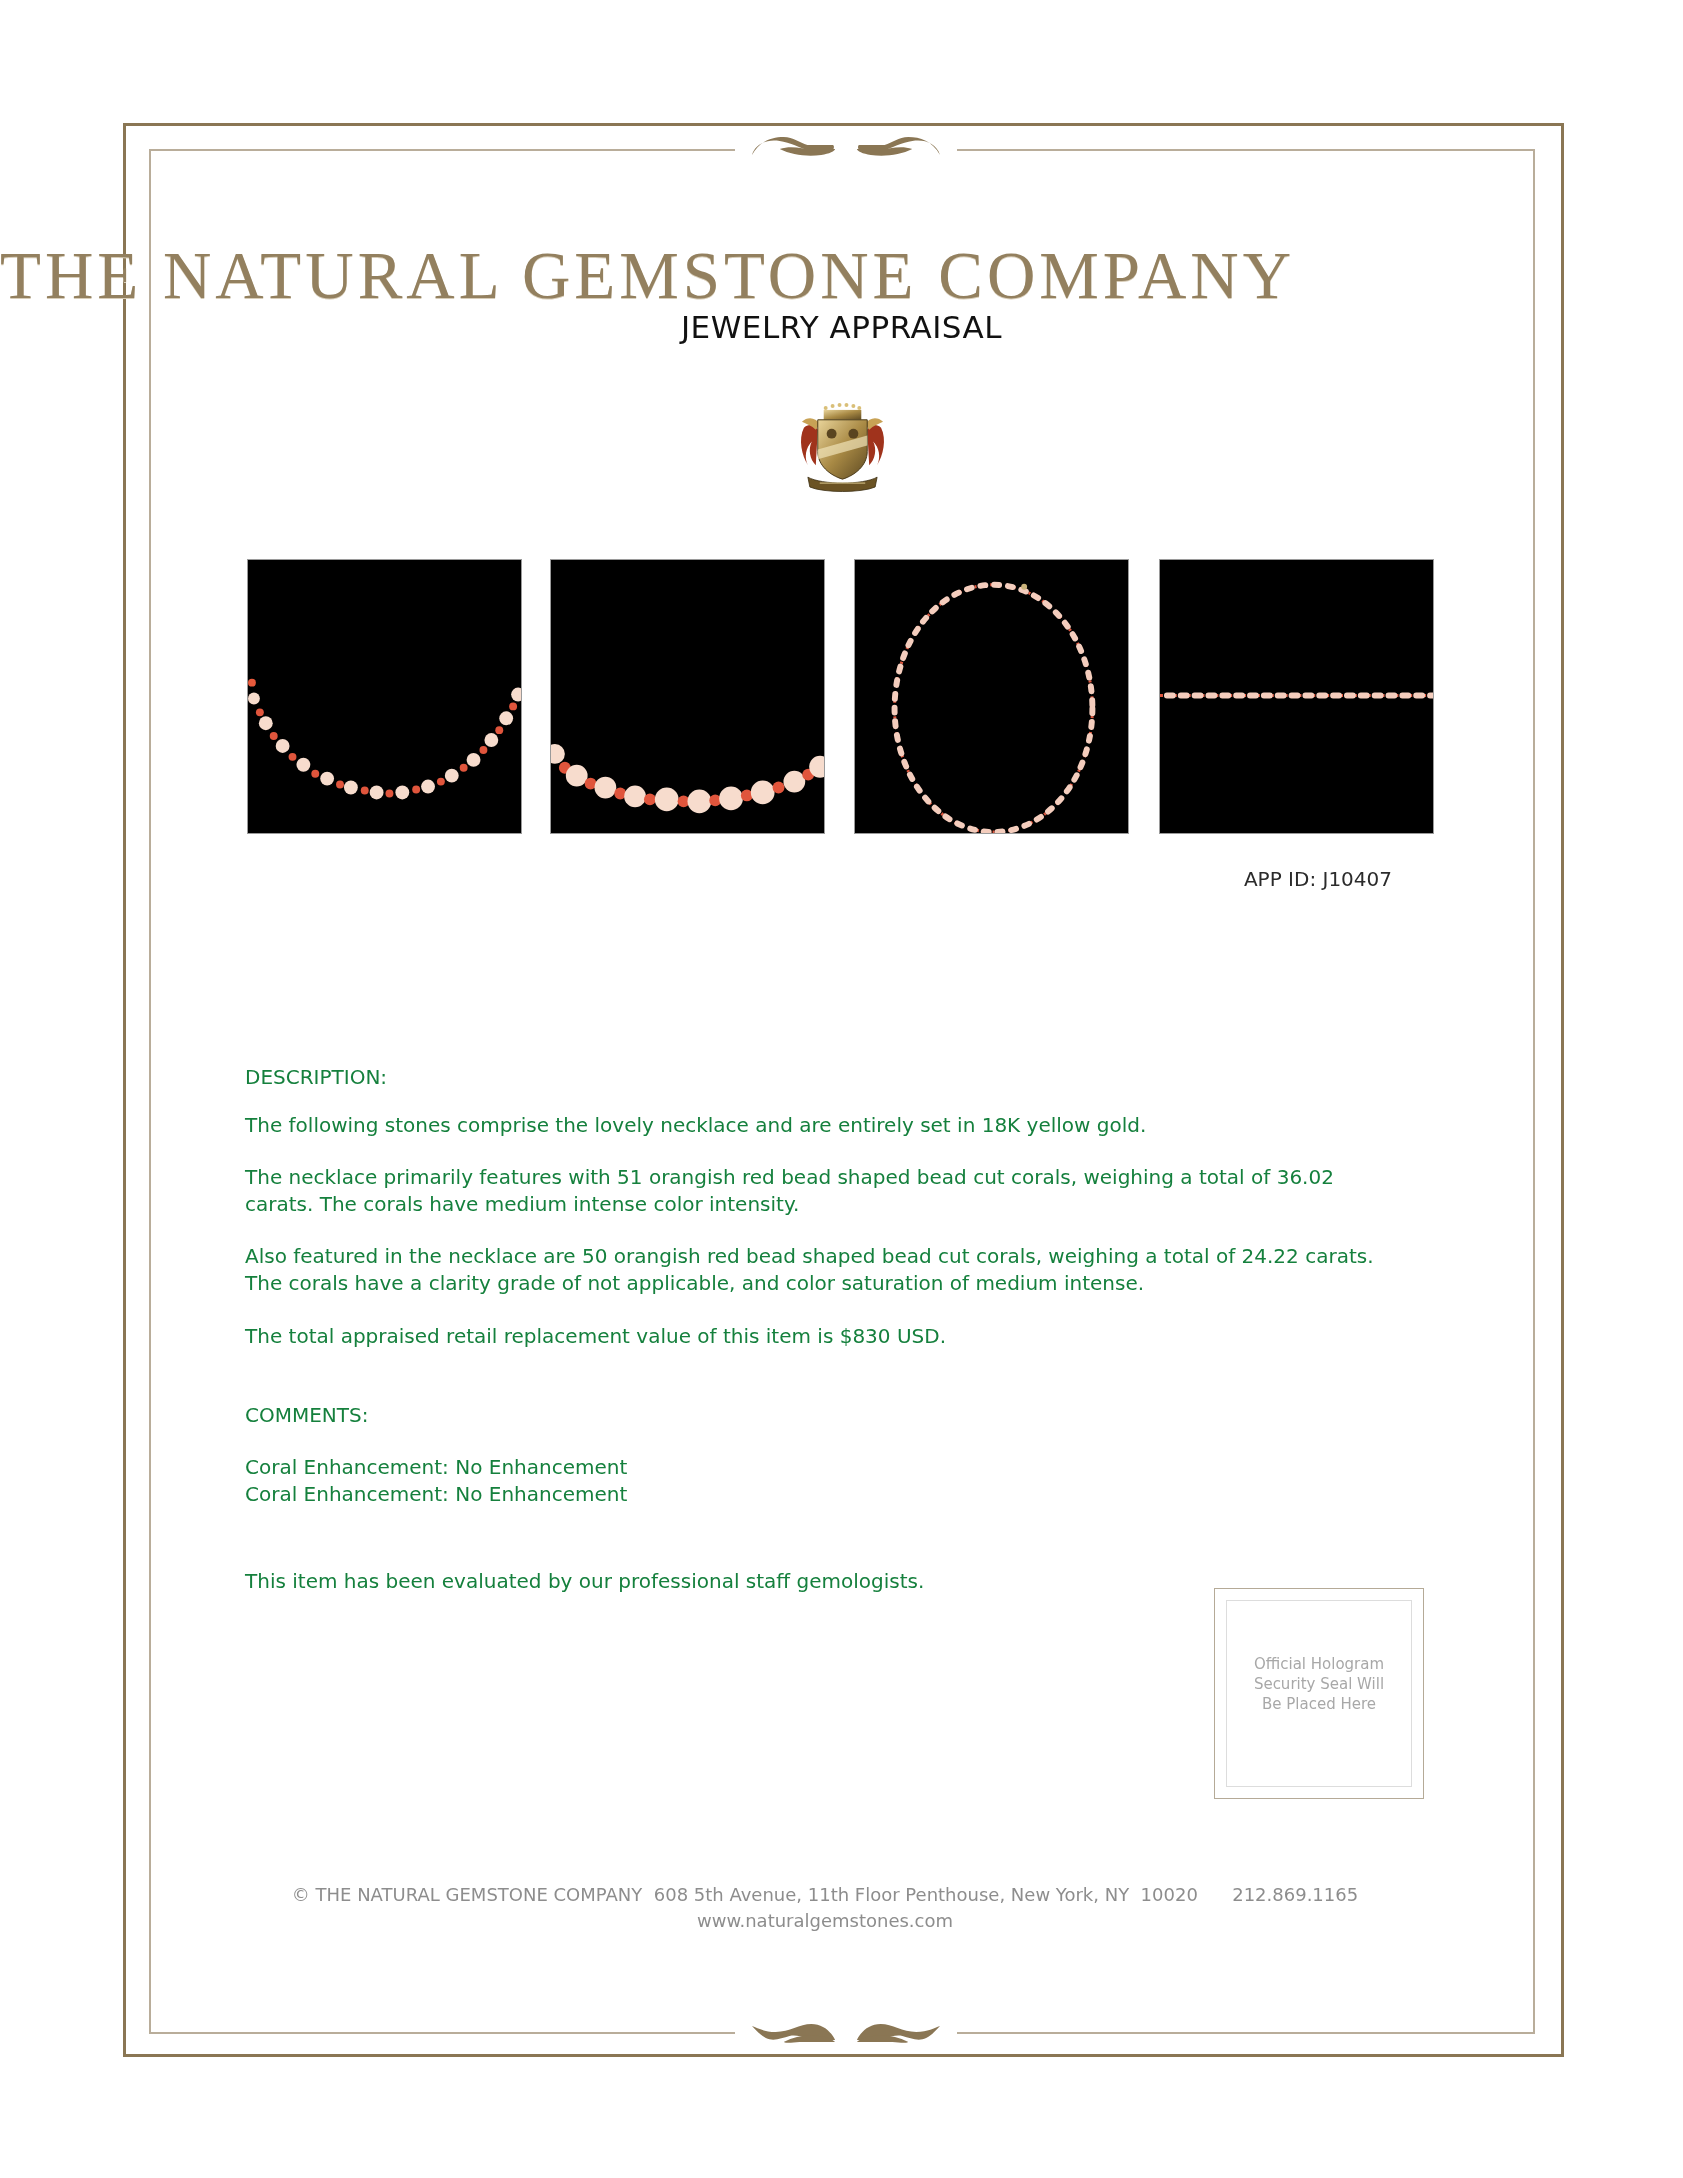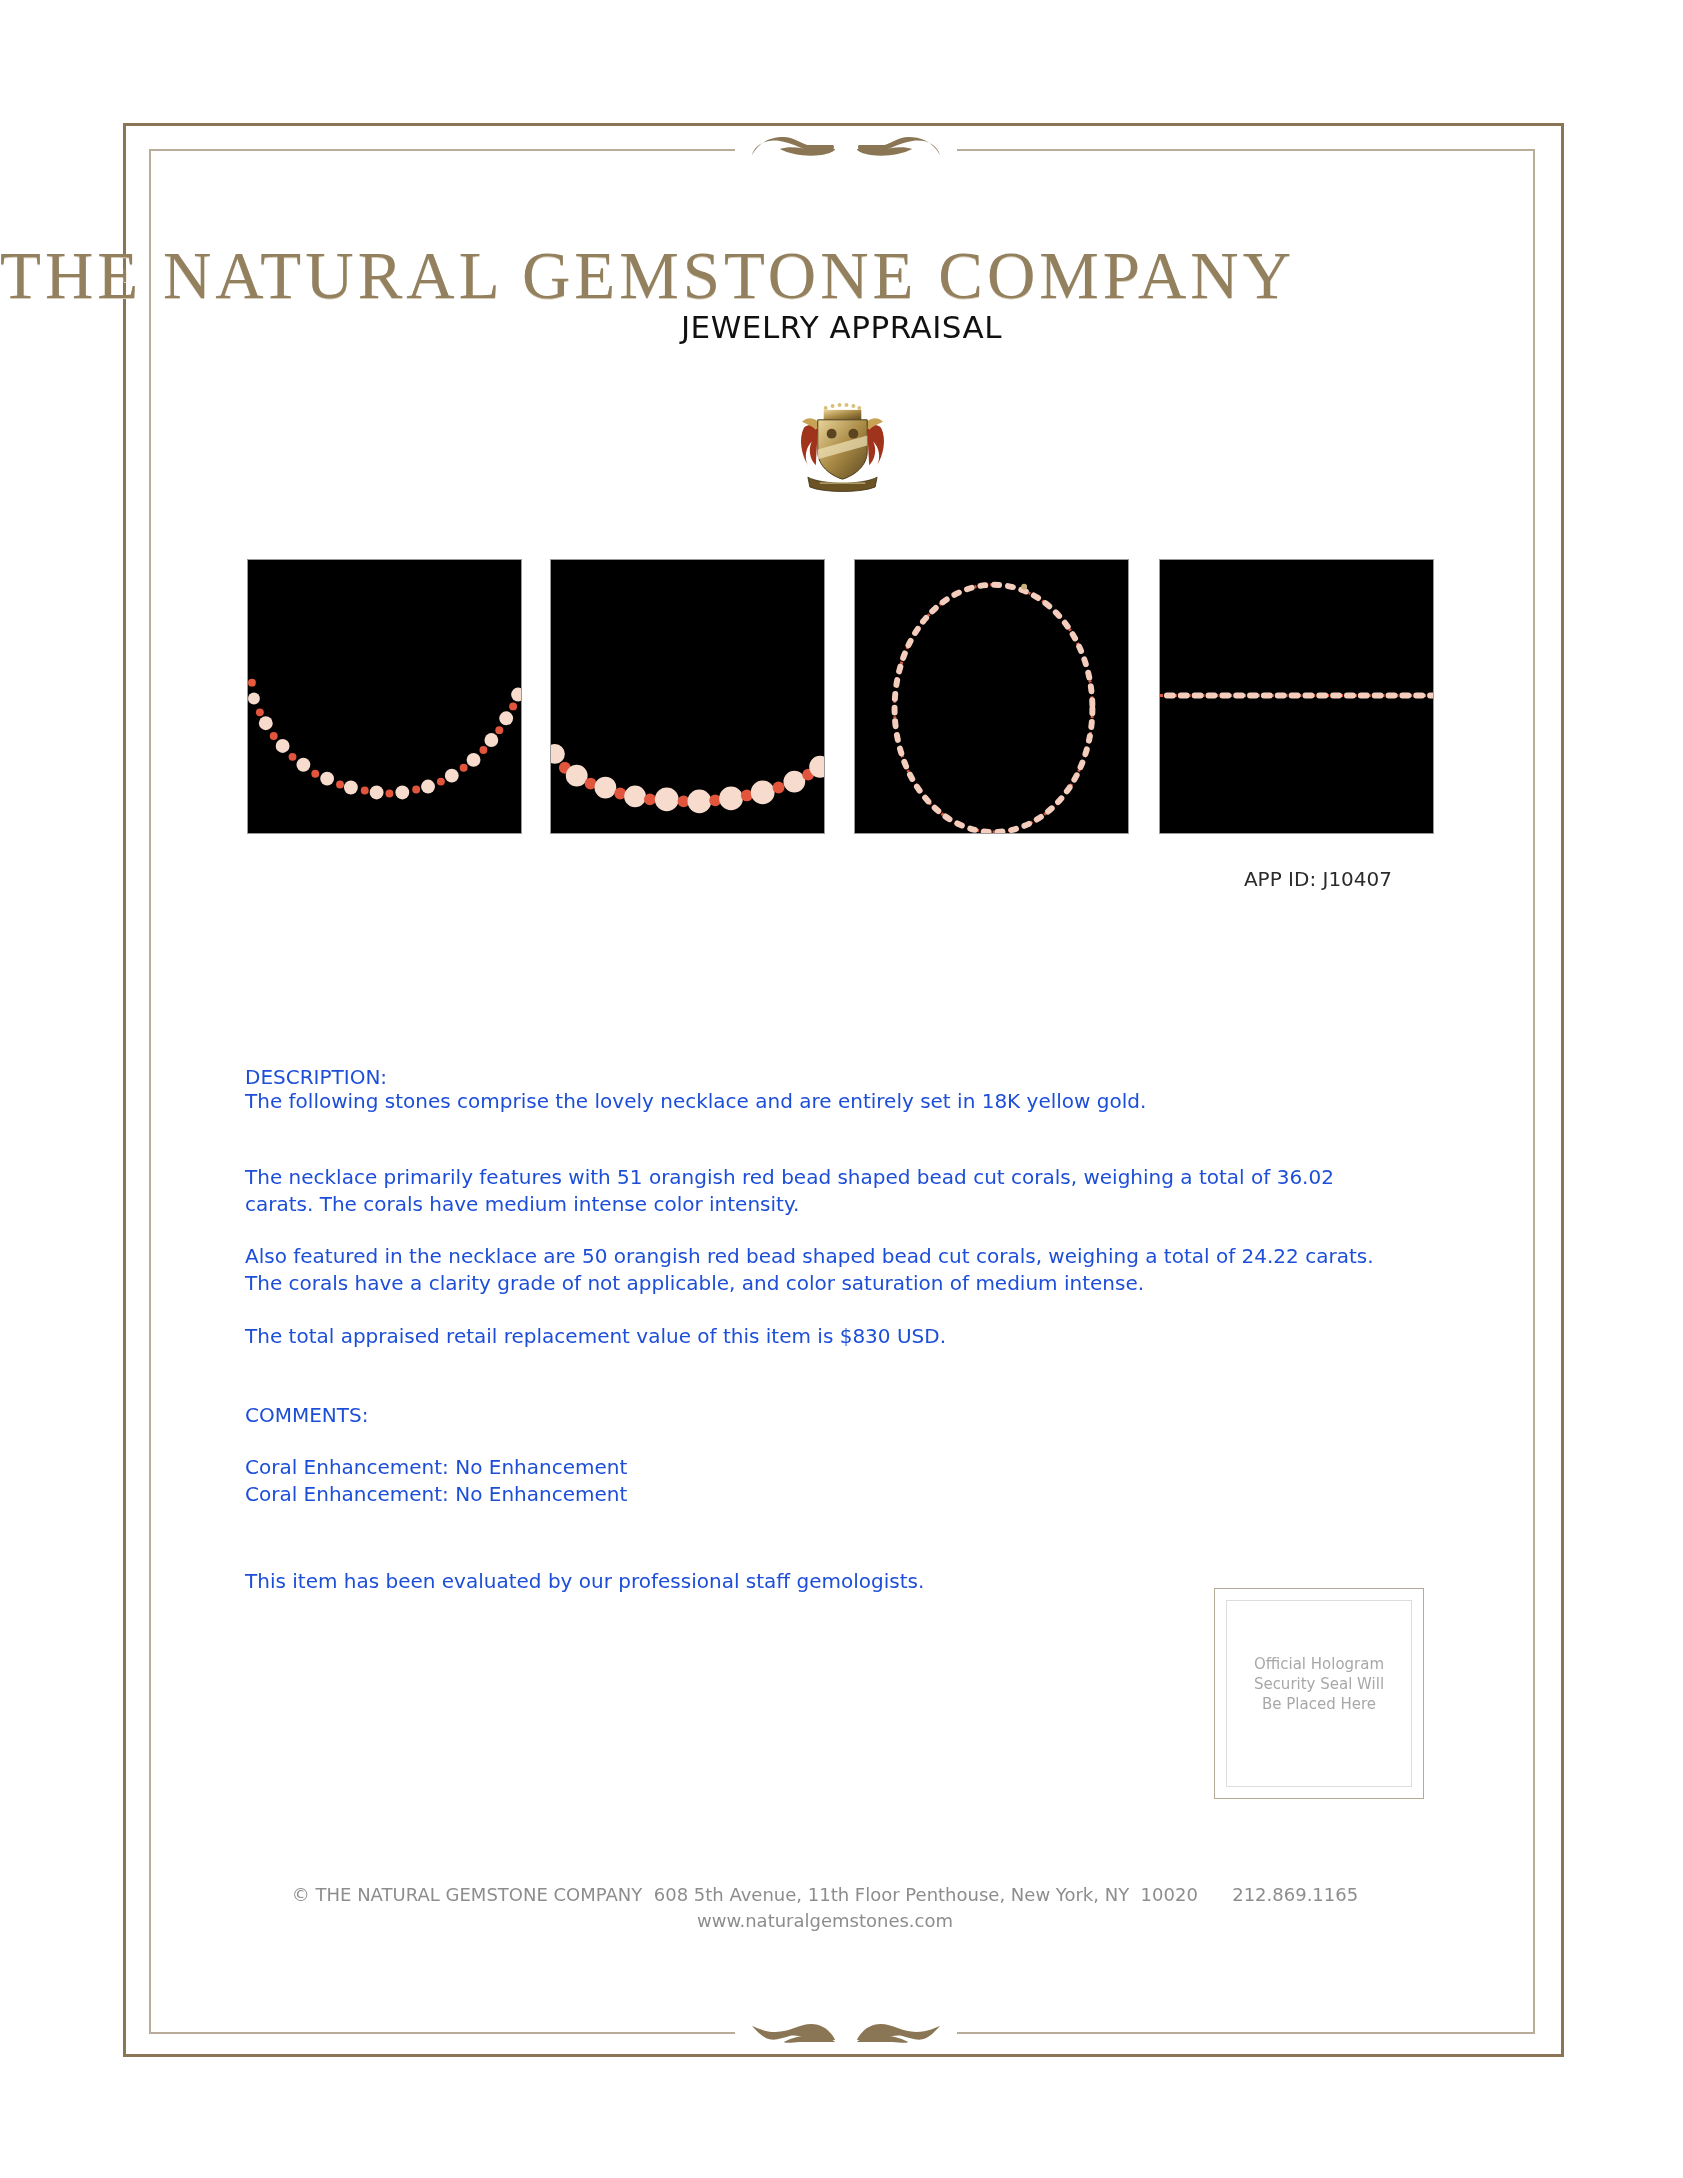--- a/index.html
+++ b/index.html
@@ -16,21 +16,21 @@
            line-height: 75px; white-space: nowrap;
            text-shadow: 0 1px 0 #d8cdb8; }
   .subtitle { left: 0; width: 1683px; top: 308px; text-align: center;
               font-family: "DejaVu Sans", sans-serif; font-size: 31px;
               color: #111; letter-spacing: 0.5px; line-height: 38px; }
   .crest { left: 798px; top: 400px; width: 89px; height: 93px; }
   .photo { top: 559px; width: 275px; height: 275px; background: #000;
            border: 1px solid #9a9a9a; box-sizing: border-box; overflow: hidden; }
   .app-id { left: 1218px; top: 867px; width: 174px; text-align: right;
             font-size: 20px; color: #2b2b2b; }
-  .body-text { left: 245px; width: 1208px; font-size: 20px; color: #1d4ed8;
+  .body-text { left: 245px; width: 1208px; font-size: 20px; color: #15803d;
                line-height: 27px; font-family: "DejaVu Sans", sans-serif; }
   .body-text p { margin: 0; }
   .seal-outer { left: 1214px; top: 1588px; width: 210px; height: 211px;
                 border: 1px solid #b5aa97; box-sizing: border-box; padding-left: 28px; }
   .seal-inner { position: absolute; left: 11px; top: 11px; right: 11px; bottom: 11px;
                 border: 1px solid #dddddd; }
   .seal-text { position: absolute; left: 0; right: 0; top: 65px; text-align: center;
                font-size: 15px; line-height: 20px; color: #a8a8a8; }
   .footer { left: 0; width: 1650px; text-align: center; font-size: 18px;
             color: #8d8d8d; line-height: 26px; }
@@ -174,21 +174,21 @@
   <svg width="275" height="275" viewBox="0 0 278 278">
     <line x1="0" y1="137" x2="278" y2="137" stroke="#e0553c" stroke-width="3" stroke-dasharray="3 11"></line>
     <line x1="7" y1="137" x2="278" y2="137" stroke="#f4cdbd" stroke-width="6" stroke-dasharray="6 8" stroke-linecap="round"></line>
   </svg>
 </div>
 
 <div class="abs app-id">APP ID: J10407</div>
 
 <div class="abs body-text" style="top:1064px;">DESCRIPTION:</div>
 
-<div class="abs body-text" style="top:1088px;">
+<div class="abs body-text" style="top:1112px;">
   <p>The following stones comprise the lovely necklace and are entirely set in 18K yellow gold.</p>
 </div>
 
 <div class="abs body-text" style="top:1164px;">
   <p>The necklace primarily features with 51 orangish red bead shaped bead cut corals, weighing a total of 36.02</p>
   <p>carats. The corals have medium intense color intensity.</p>
 </div>
 
 <div class="abs body-text" style="top:1243px;">
   <p>Also featured in the necklace are 50 orangish red bead shaped bead cut corals, weighing a total of 24.22 carats.</p>

